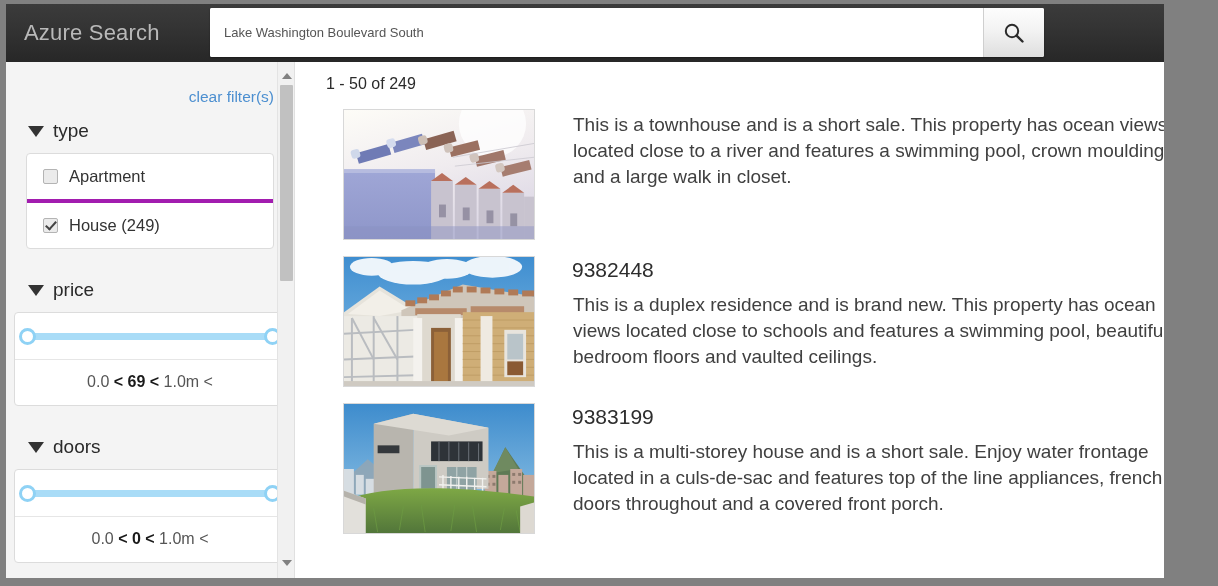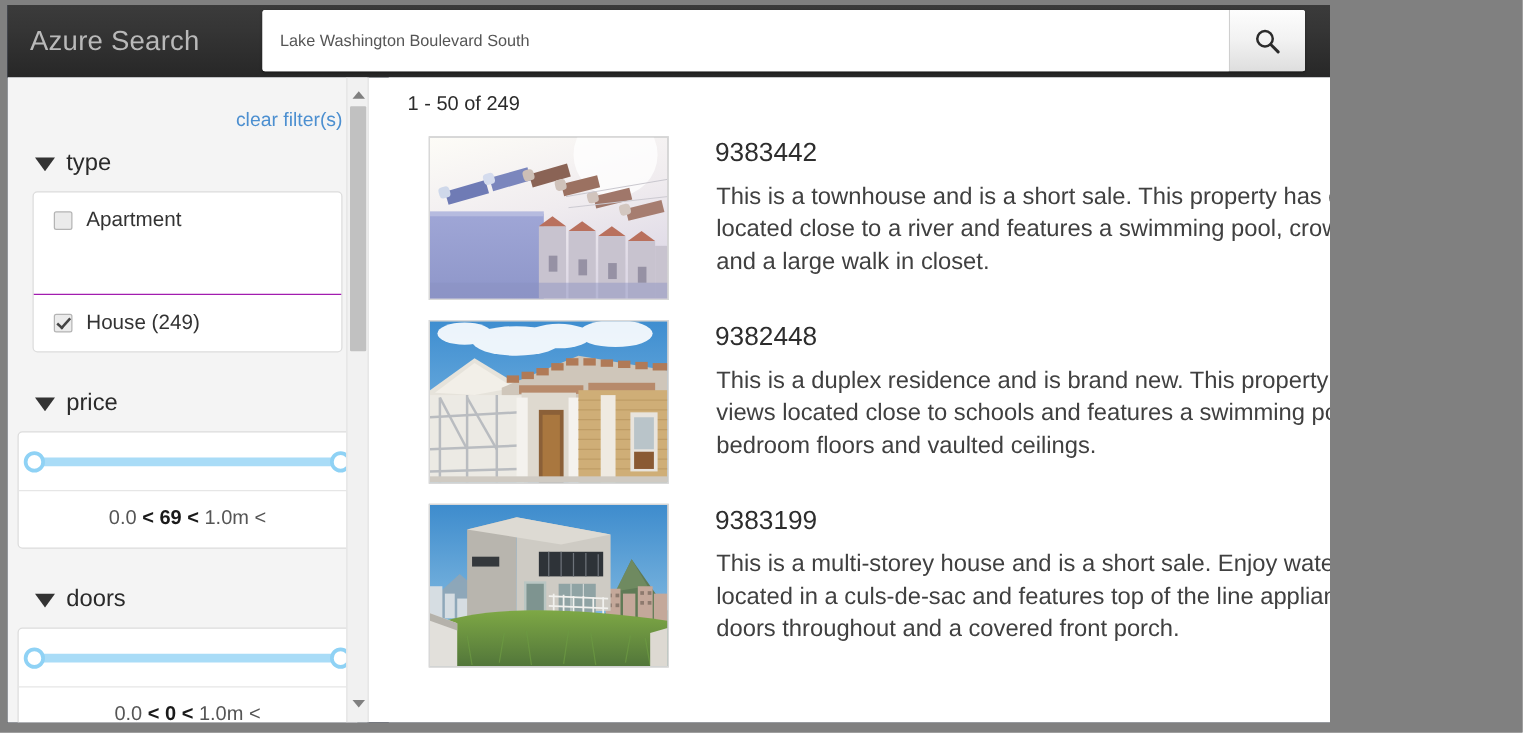--- a/index.html
+++ b/index.html
@@ -7,22 +7,22 @@
   html, body {
     margin: 0; padding: 0;
     width: 1218px; height: 586px;
     overflow: hidden;
     background: #808080;
     font-family: "Liberation Sans", sans-serif;
   }
   .frame {
     position: absolute;
     left: 6px; top: 4px;
-    width: 1058px; height: 574px;
-    background: #0f172a;
+    width: 1158px; height: 574px;
+    background: #a3a3a3;
     overflow: hidden;
   }
   
   .header {
     position: absolute;
     left: 0; top: 0;
     width: 1206px; height: 58px;
     background: linear-gradient(to bottom, #3b3b3b 0%, #353535 35%, #272727 100%);
     display: flex;
     align-items: center;
@@ -113,21 +113,21 @@
   }
   .facet-row {
     display: flex;
     align-items: center;
     gap: 11px;
     padding: 13px 16px;
     font-size: 16.5px;
     color: #333;
     cursor: pointer;
   }
-  .facet-row + .facet-row { border-top: 1px solid #a21caf; margin-top: 36px; }
+  .facet-row + .facet-row { border-top: 4px solid #a21caf; }
   .cbx {
     width: 15px; height: 15px;
     border: 1px solid #b4b4b4;
     background: #ebebeb;
     border-radius: 2px;
     position: relative;
     flex: 0 0 auto;
   }
   .cbx.checked::after {
     content: "";
@@ -428,21 +428,20 @@
             <g fill="#6e6a82" opacity="0.55">
               <rect x="96" y="96" width="7" height="13"></rect>
               <rect x="120" y="99" width="7" height="13"></rect>
               <rect x="144" y="102" width="7" height="13"></rect>
               <rect x="168" y="105" width="7" height="13"></rect>
             </g>
             <rect x="0" y="118" width="192" height="13" fill="#8a90c0" opacity="0.45"></rect>
           </svg>
         </div>
         <div class="rtext">
-          <h2 class="rtitle">9383442</h2>
           <p class="rdesc">This is a townhouse and is a short sale. This property has ocean views located close to a river and features a swimming pool, crown mouldings and a large walk in closet.</p>
         </div>
       </div>
 
       <div class="result">
         <div class="thumb">
           <svg viewBox="0 0 192 131" preserveAspectRatio="none">
             <defs>
               <linearGradient id="sky2" x1="0" y1="0" x2="0" y2="1">
                 <stop offset="0%" stop-color="#3f8ed0"></stop>

